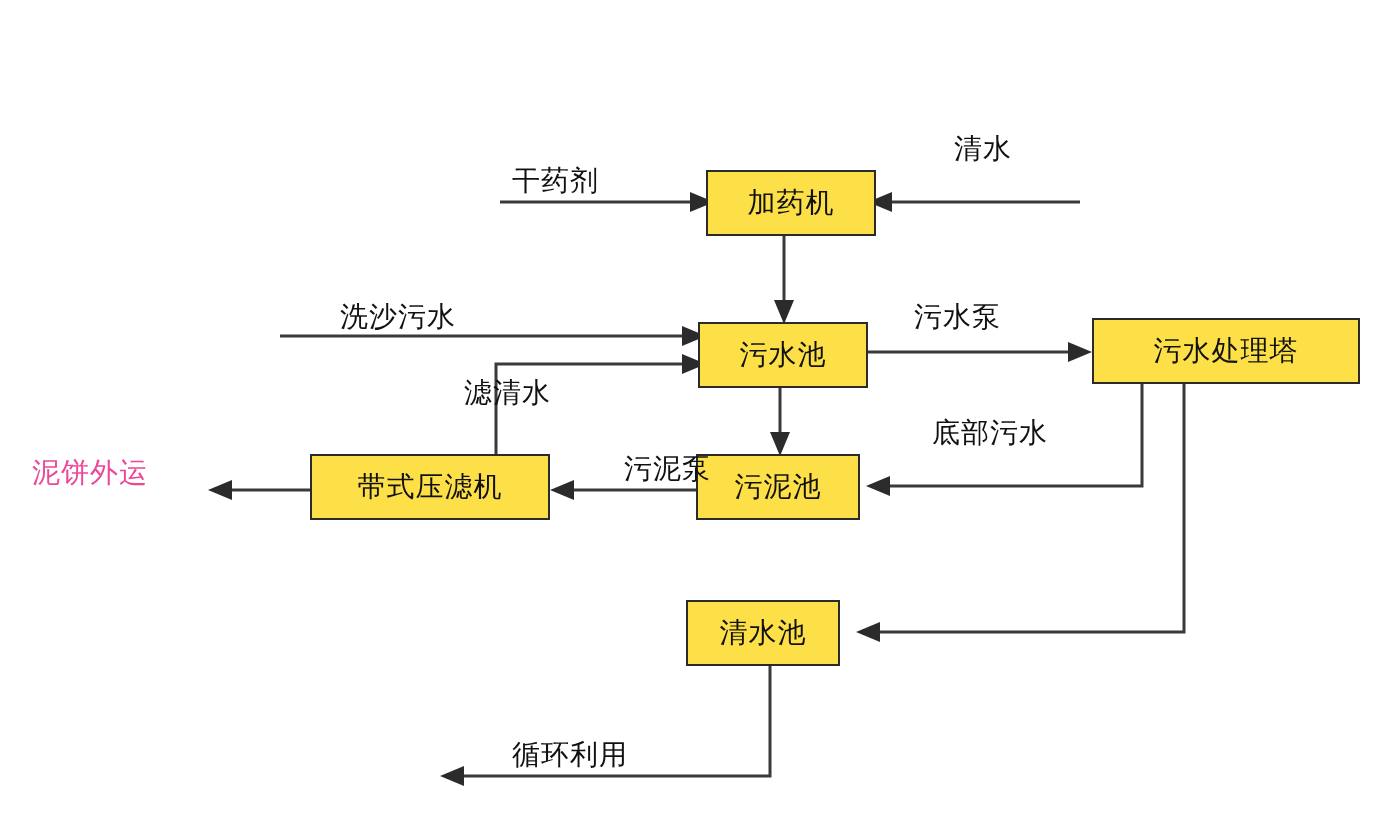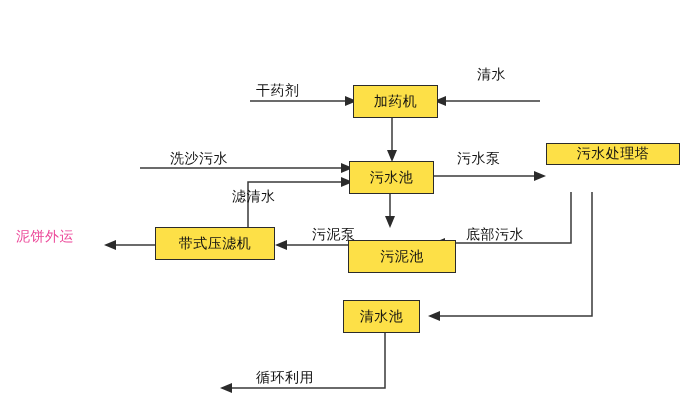--- a/index.html
+++ b/index.html
@@ -151,47 +151,47 @@
   </svg>
 
   <div class="node" style="left:353px; top:85px; width:85px; height:33px;">
     <span>加药机</span>
   </div>
 
   <div class="node" style="left:349px; top:161px; width:85px; height:33px;">
     <span>污水池</span>
   </div>
 
-  <div class="node" style="left:546px; top:143px; width:134px; height:22px;">
+  <div class="node" style="left:546px; top:159px; width:134px; height:33px;">
     <span>污水处理塔</span>
   </div>
 
   <div class="node" style="left:155px; top:227px; width:120px; height:33px;">
     <span>带式压滤机</span>
   </div>
 
-  <div class="node" style="left:348px; top:240px; width:108px; height:33px;">
+  <div class="node" style="left:348px; top:227px; width:82px; height:33px;">
     <span>污泥池</span>
   </div>
 
   <div class="node" style="left:343px; top:300px; width:77px; height:33px;">
     <span>清水池</span>
   </div>
 
   <div class="edge-label" style="left:256px; top:82px;">干药剂</div>
 
   <div class="edge-label" style="left:477px; top:66px;">清水</div>
 
   <div class="edge-label" style="left:170px; top:150px;">洗沙污水</div>
 
   <div class="edge-label" style="left:232px; top:188px;">滤清水</div>
 
   <div class="edge-label" style="left:457px; top:150px;">污水泵</div>
 
   <div class="edge-label" style="left:288px; top:226px;margin-left:24px;">污泥泵</div>
 
-  <div class="edge-label" style="left:466px; top:226px;">底部污水</div>
+  <div class="edge-label" style="left:466px; top:208px;">底部污水</div>
 
   <div class="edge-label" style="left:256px; top:369px;">循环利用</div>
 
   <div class="terminal-label" style="left:16px; top:228px;">泥饼外运</div>
 
 </div>
 
 </body></html>

